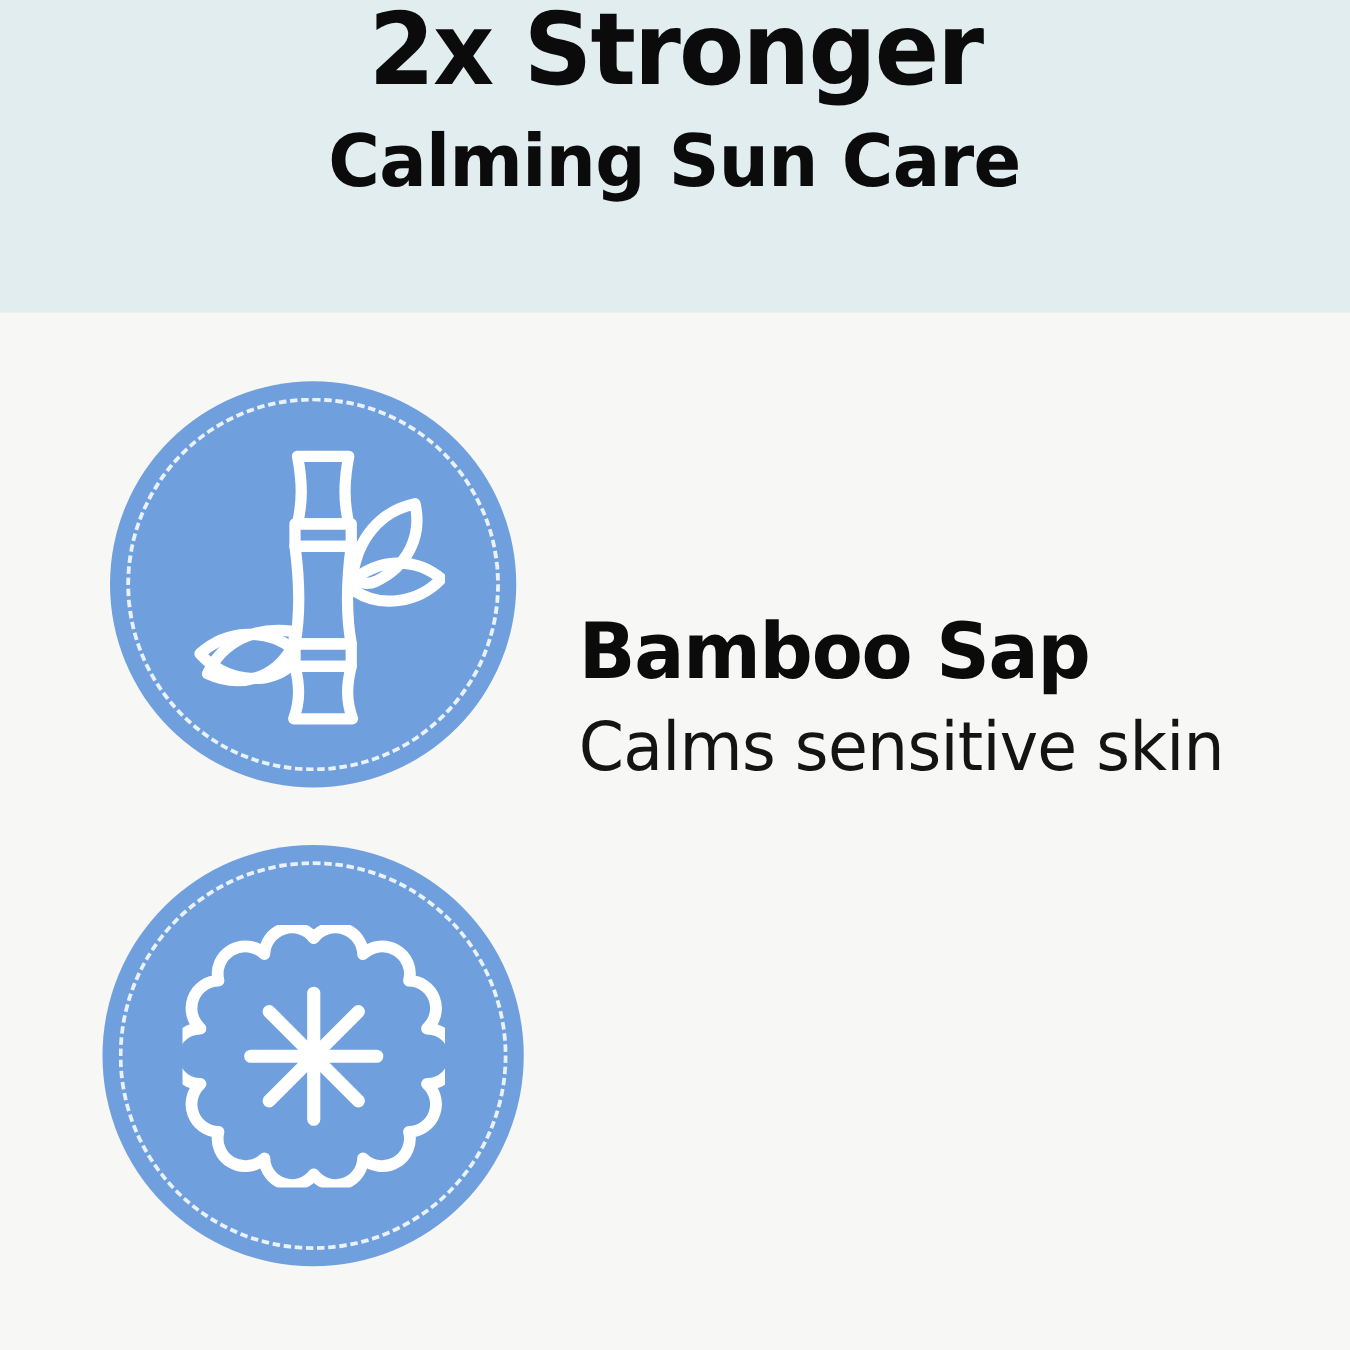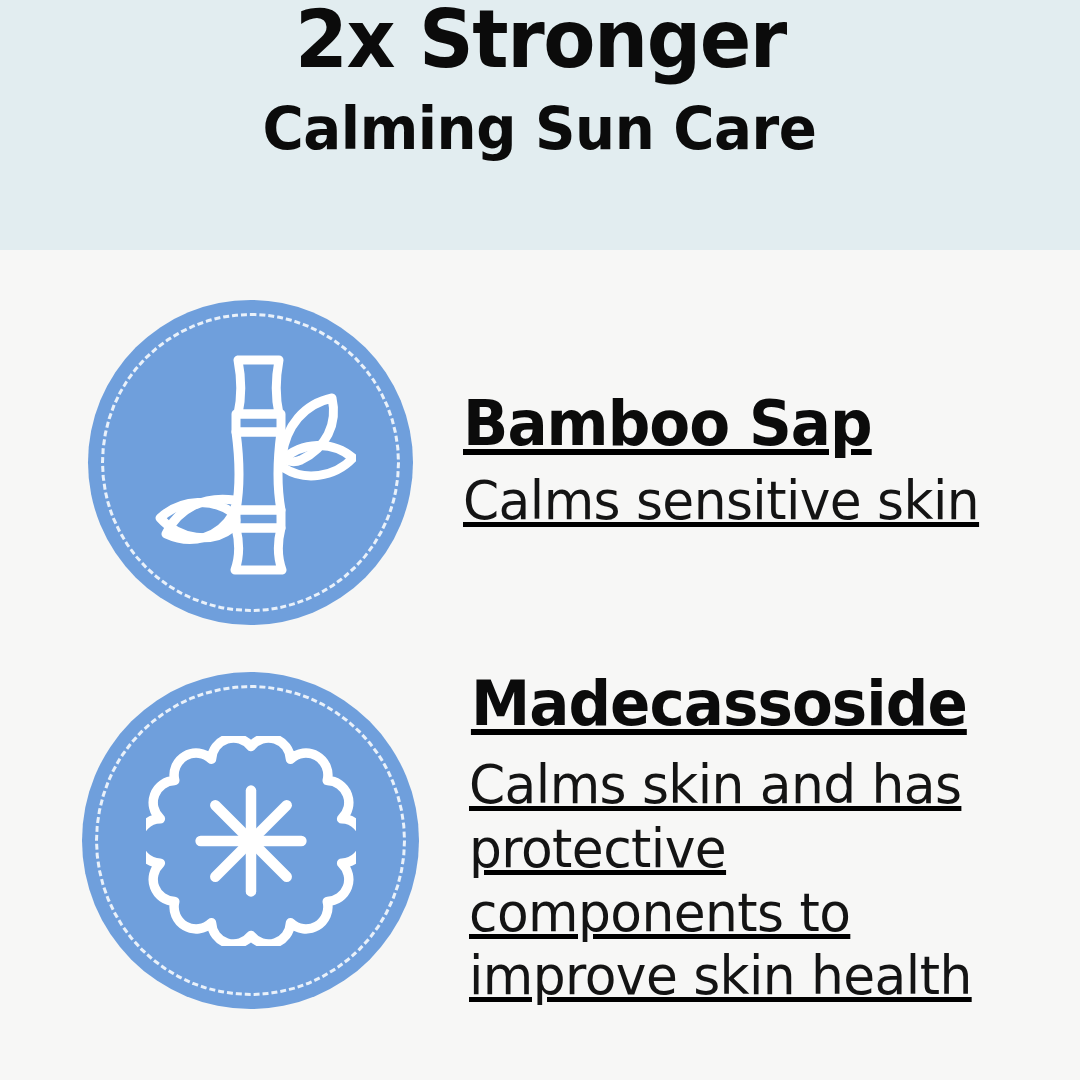--- a/index.html
+++ b/index.html
@@ -56,24 +56,23 @@
     white-space: nowrap;
     margin: 0;
     padding-top: 20px;
     transform: scaleX(0.97);
   }
 
   
   .benefit-row {
     position: absolute;
     display: flex;
-    align-items: center;
+    align-items: flex-end;
     left: 0;
     width: 1080px;
-    text-decoration: underline;
   }
   #row-bamboo { top: 295px; height: 335px; }
   #row-madeca { top: 668px; height: 345px; }
 
   .icon-badge {
     position: relative;
     flex: 0 0 auto;
     border-radius: 50%;
     background: #6f9fdc;
     display: flex;
@@ -211,19 +210,15 @@
           <g stroke-width="10">
             <line x1="100" y1="52" x2="100" y2="148"></line>
             <line x1="52" y1="100" x2="148" y2="100"></line>
             <line x1="66" y1="66" x2="134" y2="134"></line>
             <line x1="134" y1="66" x2="66" y2="134"></line>
           </g>
         </g>
       </svg>
     </div>
 
-    <div class="benefit-text">
-      <div class="benefit-title">Madecassoside</div>
-      <div class="benefit-desc">Calms skin and has protective components to improve skin health</div>
-    </div>
   </div>
 
 </div>
 
 </body></html>

